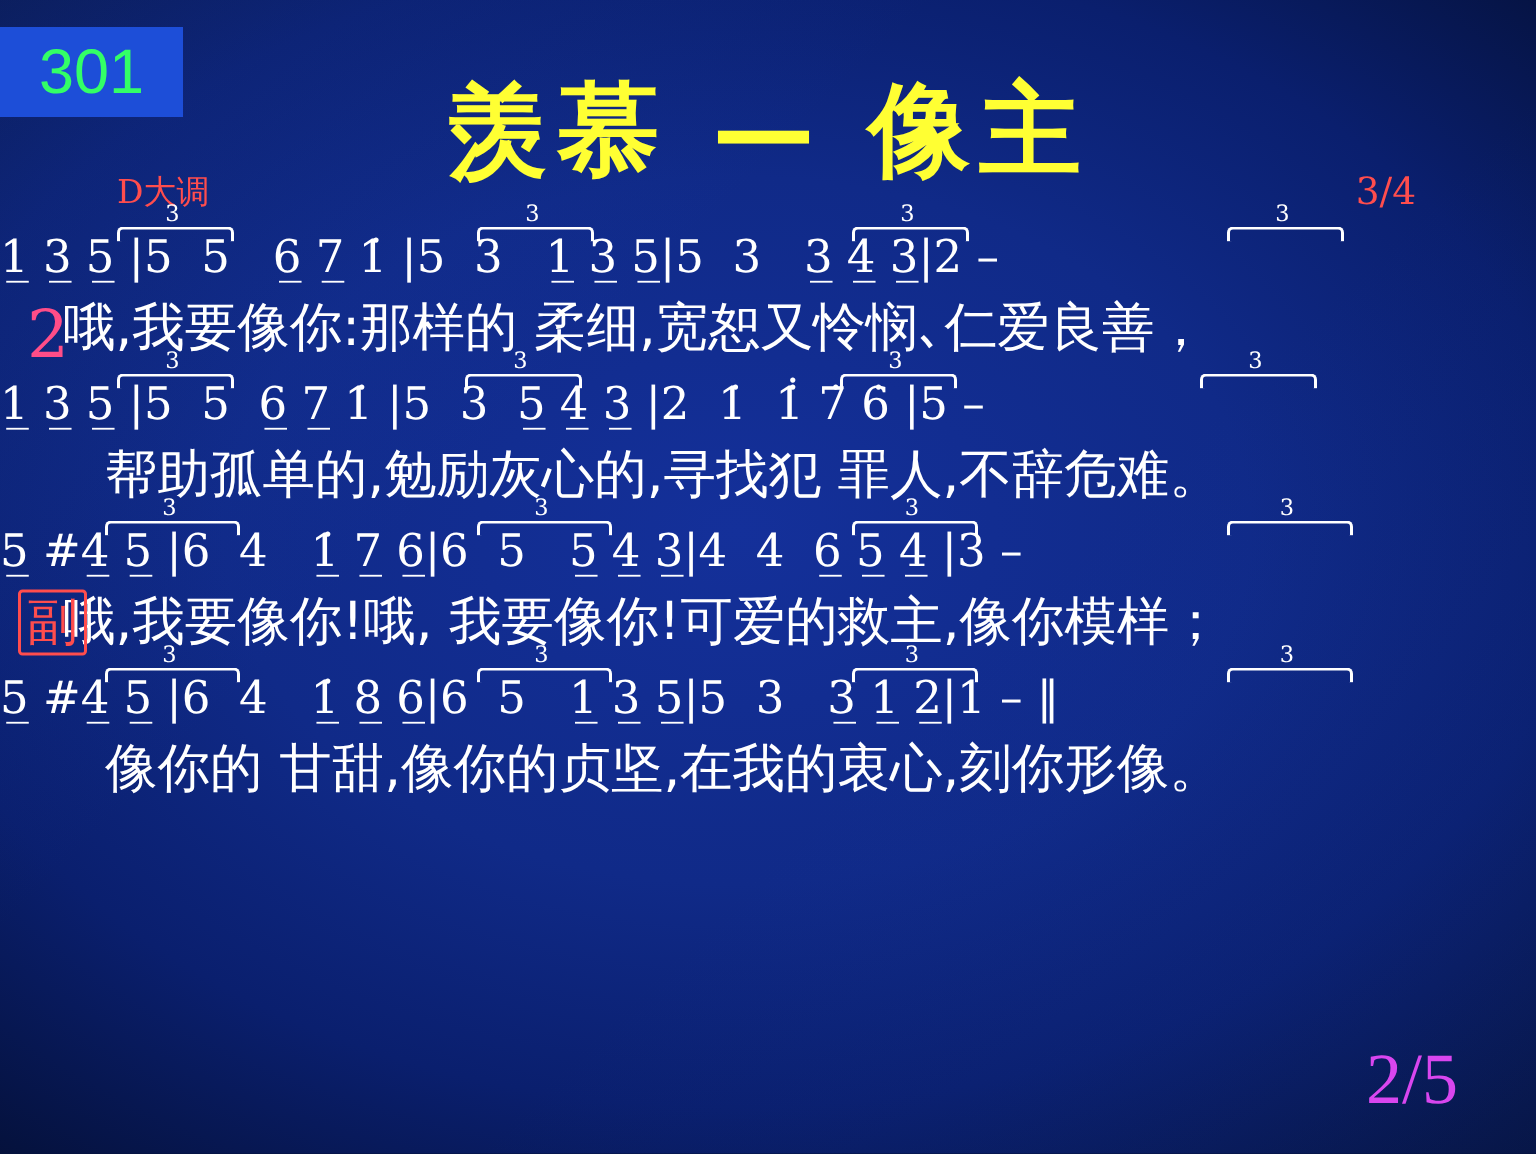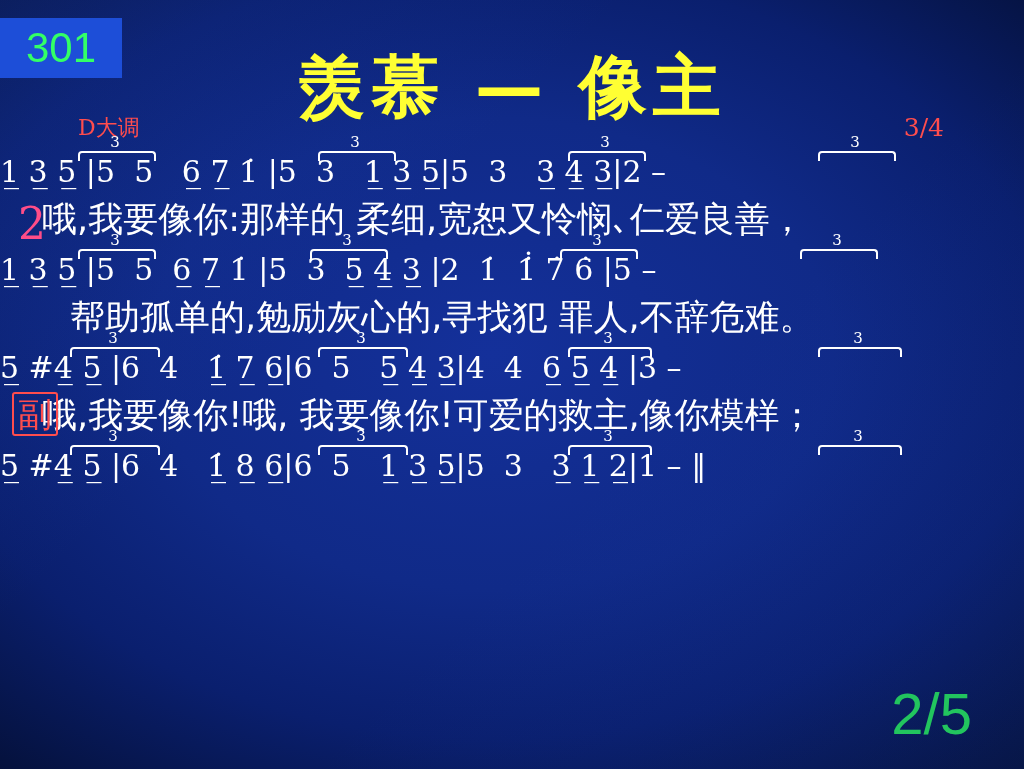--- a/index.html
+++ b/index.html
@@ -32,22 +32,22 @@
   }
   .key-sig{
     position:absolute;left:78px;top:113px;color:#ff4d4d;font-size:22px;
     font-family:"DejaVu Serif","Liberation Serif",serif;
   }
   .time-sig{
     position:absolute;right:80px;top:113px;color:#ff4d4d;font-size:25px;
     font-family:"DejaVu Serif","Liberation Serif",serif;
   }
   .page-num{
-    position:absolute;right:52px;bottom:22px;color:#22c55e;font-size:58px;
-    font-family:Liberation Sans, sans-serif;
+    position:absolute;right:52px;bottom:22px;color:#d946ef;font-size:48px;
+    font-family:Liberation Serif, serif;
   }
   .score{
     position:absolute;left:0;top:150px;width:1024px;
   }
   .system{position:relative;margin-bottom:4px;}
   .notes{
     color:#ffffff;font-size:30px;letter-spacing:0px;white-space:pre;
     font-family:"DejaVu Serif","Liberation Serif",serif;
     height:44px;line-height:44px;
   }
@@ -189,17 +189,20 @@
         <div class="trip" style="left:568px;width:80px;top:-4px;">
             <span class="num">3</span>
             <span class="bracket"></span>
           </div>
         <div class="trip" style="left:818px;width:80px;top:-4px;">
             <span class="num">3</span>
             <span class="bracket"></span>
           </div>
       </div>
     </div>
+    <div style="position:relative;">
+      <div class="lyrics indent">像你的 甘甜,像你的贞坚,在我的衷心,刻你形像。</div>
+    </div>
   </div>
 
 </div>
 
 <div class="page-num">2/5</div>
 
 </body></html>

